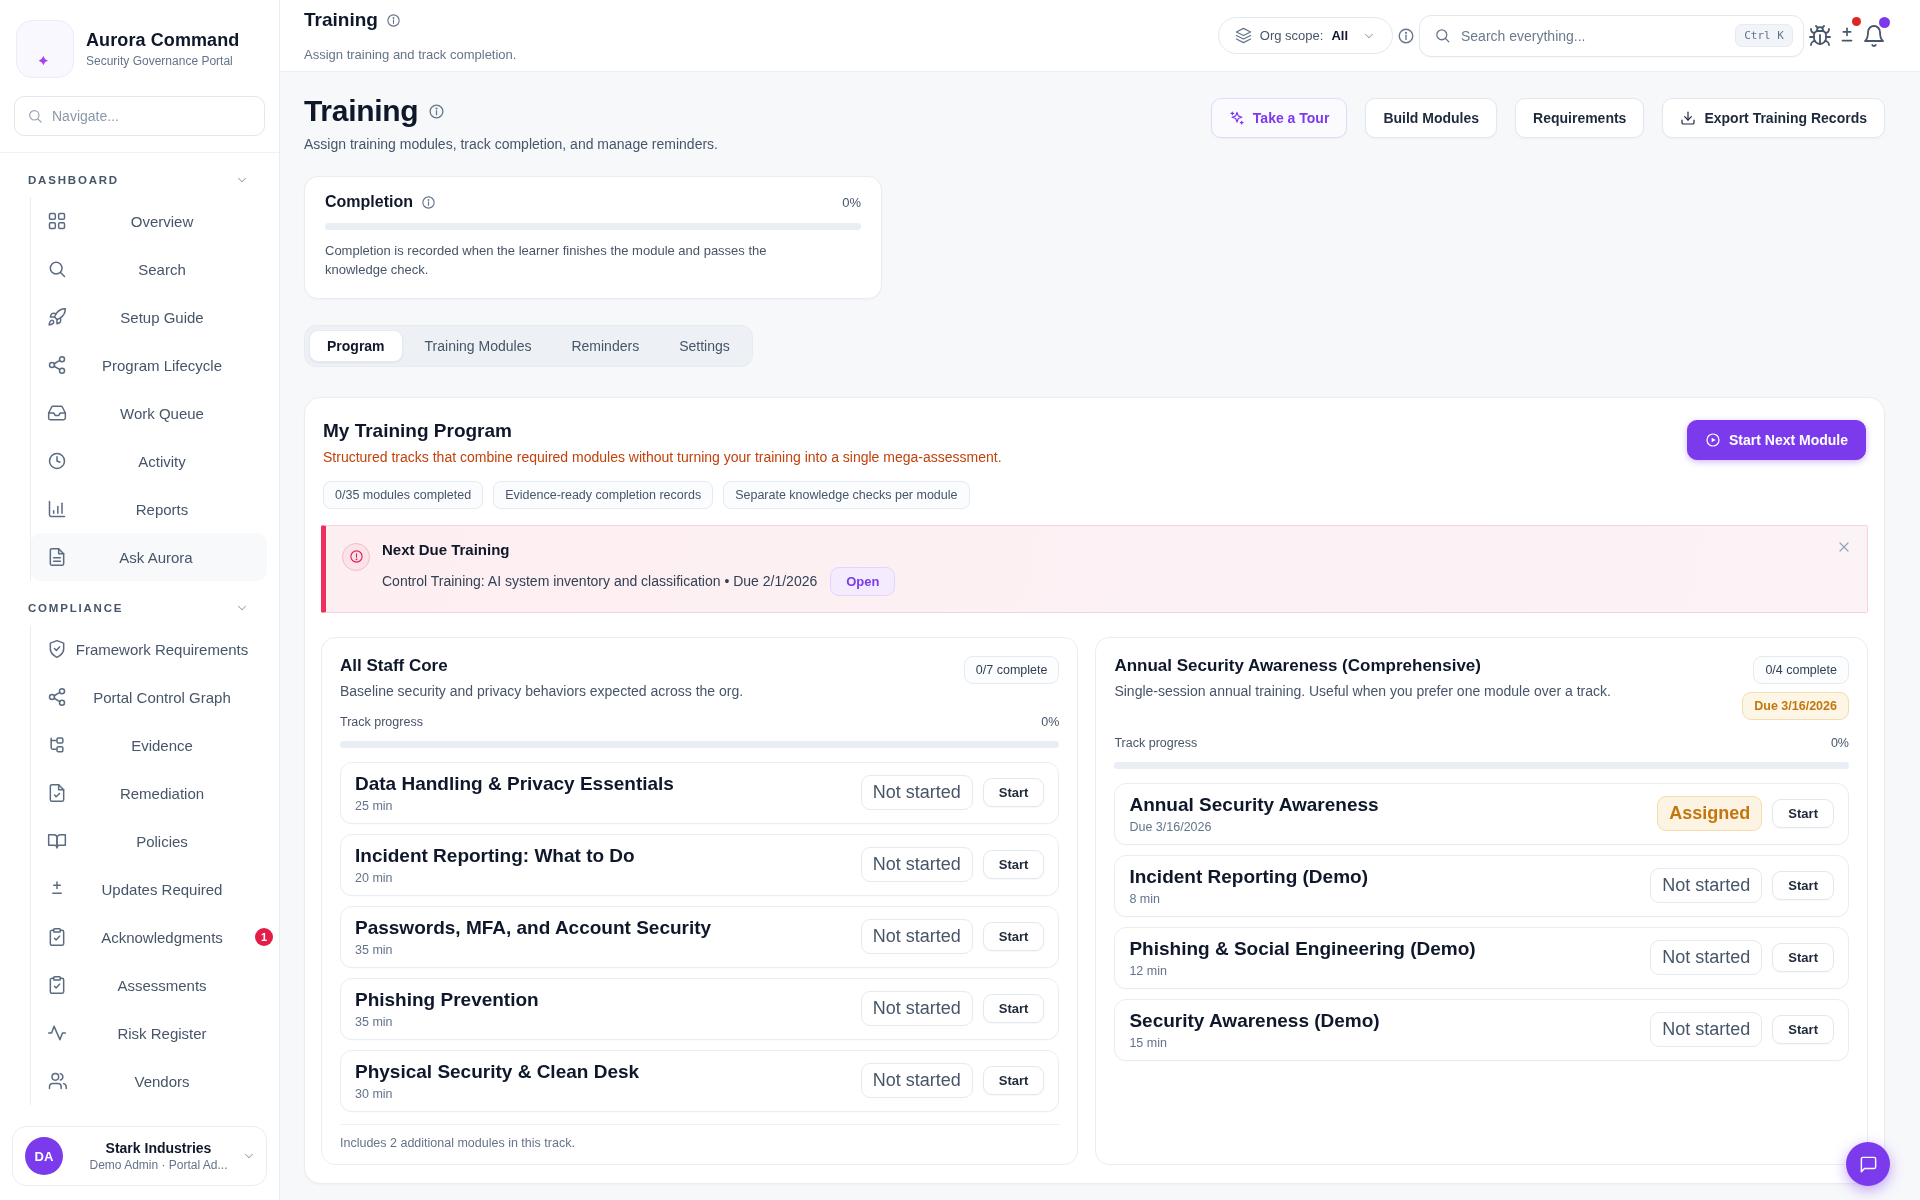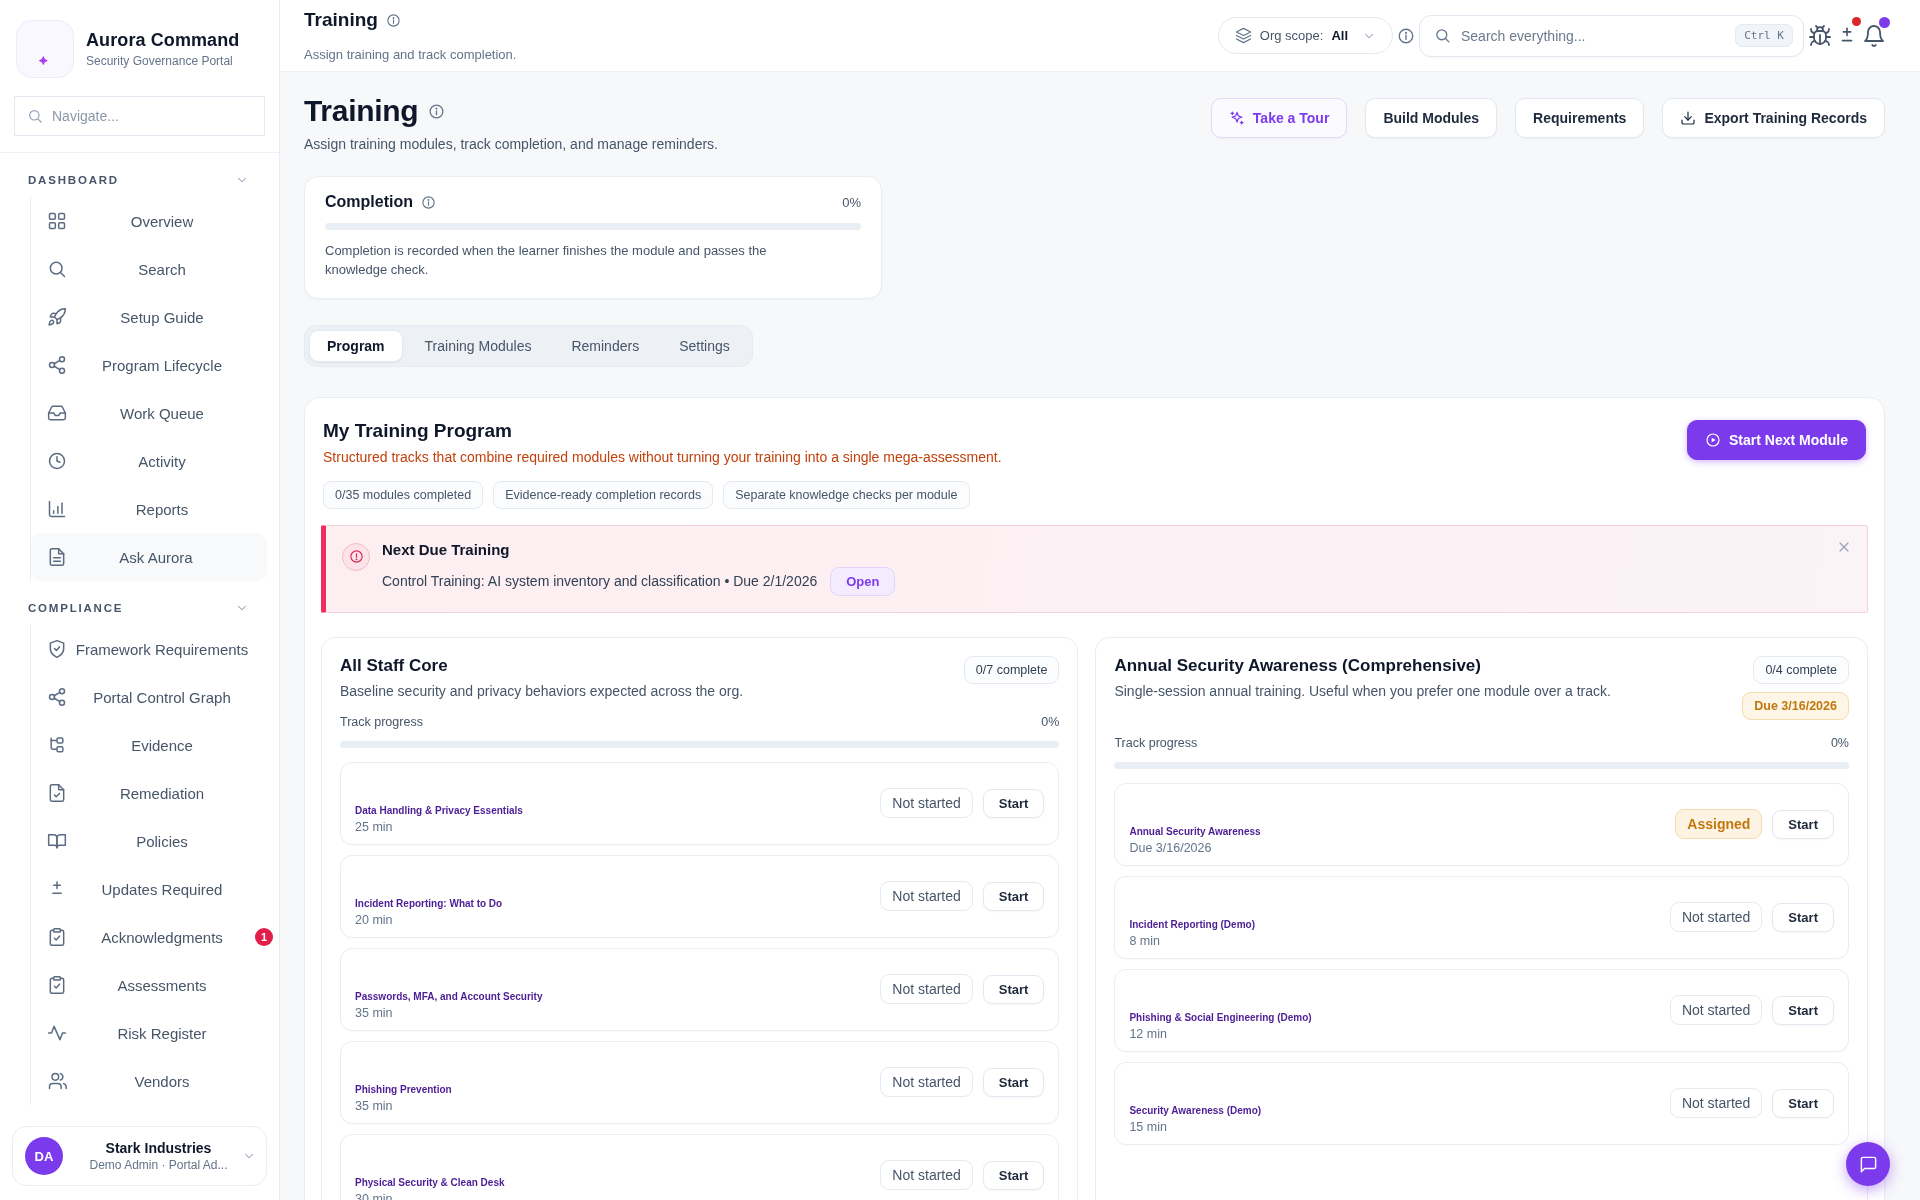--- a/index.html
+++ b/index.html
@@ -11,21 +11,21 @@
   .ic { display:inline-flex; align-items:center; justify-content:center; flex:0 0 auto; }
   .ic svg { width:100%; height:100%; }
 
   
   .sidebar { width:280px; height:100%; background:#ffffff; border-right:1px solid #e9edf3; display:flex; flex-direction:column; }
   .brand { display:flex; align-items:center; gap:12px; padding:20px 16px 14px 16px; }
   .brand-logo { width:58px; height:58px; border-radius:16px; background:#faf8ff; border:1px solid #efe9fb; display:flex; align-items:center; justify-content:center; }
   .brand-logo svg { width:40px; height:40px; }
   .brand-name { font-size:18px; font-weight:700; color:#0f172a; letter-spacing:.1px; }
   .brand-sub { font-size:12px; color:#64748b; margin-top:3px; }
-  .nav-search { margin:4px 14px 16px 14px; height:40px; border:1px solid #e2e8f0; border-radius:0; display:flex; align-items:center; gap:9px; padding:0 12px; background:#fff; }
+  .nav-search { margin:4px 14px 16px 14px; height:40px; border:1px solid #e2e8f0; border-radius:10px; display:flex; align-items:center; gap:9px; padding:0 12px; background:#fff; }
   .nav-search .ic { width:16px; height:16px; color:#94a3b8; }
   .nav-search input { border:none; outline:none; font-size:14px; color:#334155; width:100%; font-family:inherit; background:transparent; }
   .nav-search input::placeholder { color:#8b98a9; }
   .side-scroll { flex:1; overflow:hidden; border-top:1px solid #eef1f5; padding-top:10px; }
   .section-head { display:flex; align-items:center; justify-content:space-between; padding:10px 30px 8px 28px; font-size:11.5px; font-weight:700; letter-spacing:1.8px; color:#475569; }
   .section-head .ic { width:14px; height:14px; color:#94a3b8; }
   .nav-group { margin:2px 0 10px 30px; border-left:1px solid #e8edf3; }
   .nav-item { position:relative; display:flex; align-items:center; height:48px; padding-left:16px; cursor:pointer; color:#475569; }
   .nav-item .ic { width:20px; height:20px; color:#5b6b82; }
   .nav-item .lbl { flex:1; text-align:center; font-size:15px; padding-right:22px; }
@@ -108,24 +108,24 @@
   .track-card { border:1px solid #e9edf3; border-radius:14px; background:#fff; padding:18px 18px 14px; display:flex; flex-direction:column; }
   .tc-head { display:flex; justify-content:space-between; align-items:flex-start; gap:12px; }
   .tc-title { font-size:17px; font-weight:700; color:#0f172a; }
   .tc-sub { font-size:14px; color:#475569; margin-top:7px; }
   .tc-badges { display:flex; flex-direction:column; align-items:flex-end; gap:8px; flex:0 0 auto; }
   .pill { border:1px solid #e5e9f0; background:#fcfdfe; border-radius:9px; padding:6px 11px; font-size:12.5px; color:#334155; white-space:nowrap; }
   .pill-amber { border-color:#f3dcae; background:#fdf6e6; color:#c2770e; font-weight:600; }
   .prog-row { display:flex; justify-content:space-between; margin-top:16px; font-size:12.5px; color:#475569; }
   .mod-list { display:flex; flex-direction:column; gap:10px; margin-top:14px; }
   .mod-row { border:1px solid #e9edf3; border-radius:12px; background:#fff; padding:10px 14px; display:flex; align-items:center; justify-content:space-between; box-shadow:0 1px 1px rgba(15,23,42,.02); }
-  .mod-title { font-size:10px; font-weight:600; color:#4c1d95;margin-top:32px; }
+  .mod-title { font-size:19px; font-weight:600; color:#0f172a; }
   .mod-meta { font-size:12.5px; color:#64748b; margin-top:4px; }
   .mod-right { display:flex; align-items:center; gap:10px; }
-  .status { border:1px solid #e5e9f0; background:#fff; border-radius:9px; padding:6px 11px; font-size:14px; color:#475569; white-space:nowrap; }
+  .status { border:1px solid #e5e9f0; background:#fff; border-radius:9px; padding:6px 11px; font-size:18px; color:#475569; white-space:nowrap; }
   .status-assigned { border-color:#f3dcae; background:#fdf3e3; color:#c2770e; font-weight:600; }
   .btn-start { border:1px solid #e2e8f0; background:#fff; border-radius:9px; padding:6px 15px; font-size:13px; font-weight:600; color:#1e293b; cursor:pointer; box-shadow:0 1px 2px rgba(15,23,42,.04); font-family:inherit; }
   .tc-foot { border-top:1px solid #eef1f5; margin-top:12px; padding-top:11px; font-size:12.5px; color:#64748b; }
 
   .coverage-card { background:#fff; border:1px solid #e9edf3; border-radius:16px; padding:24px 20px; margin-top:26px; box-shadow:0 1px 2px rgba(15,23,42,.03); }
 
   .fab { position:absolute; right:30px; bottom:14px; width:44px; height:44px; border-radius:50%; background:#7c3aed; color:#fff; display:flex; align-items:center; justify-content:center; box-shadow:0 4px 14px rgba(124,58,237,.45); cursor:pointer; }
   .fab .ic { width:19px; height:19px; }
 </style>
 </head>

